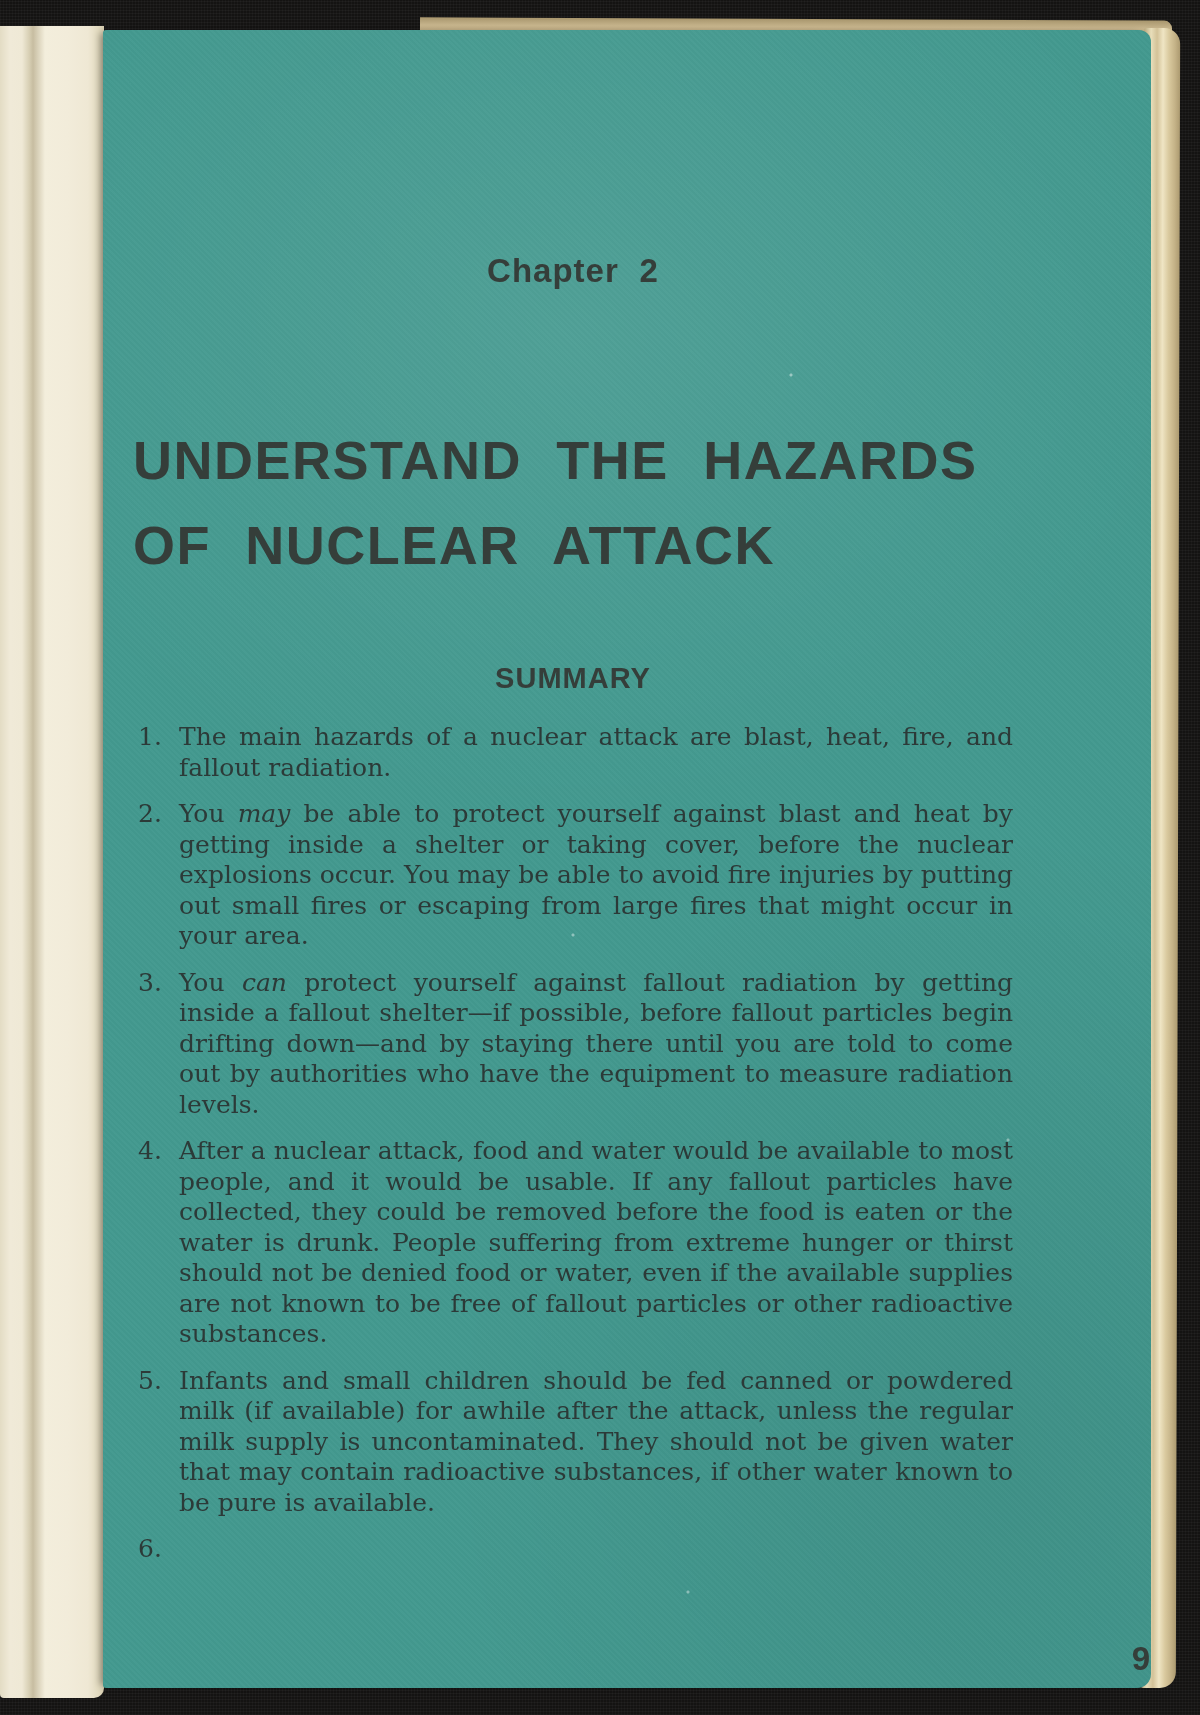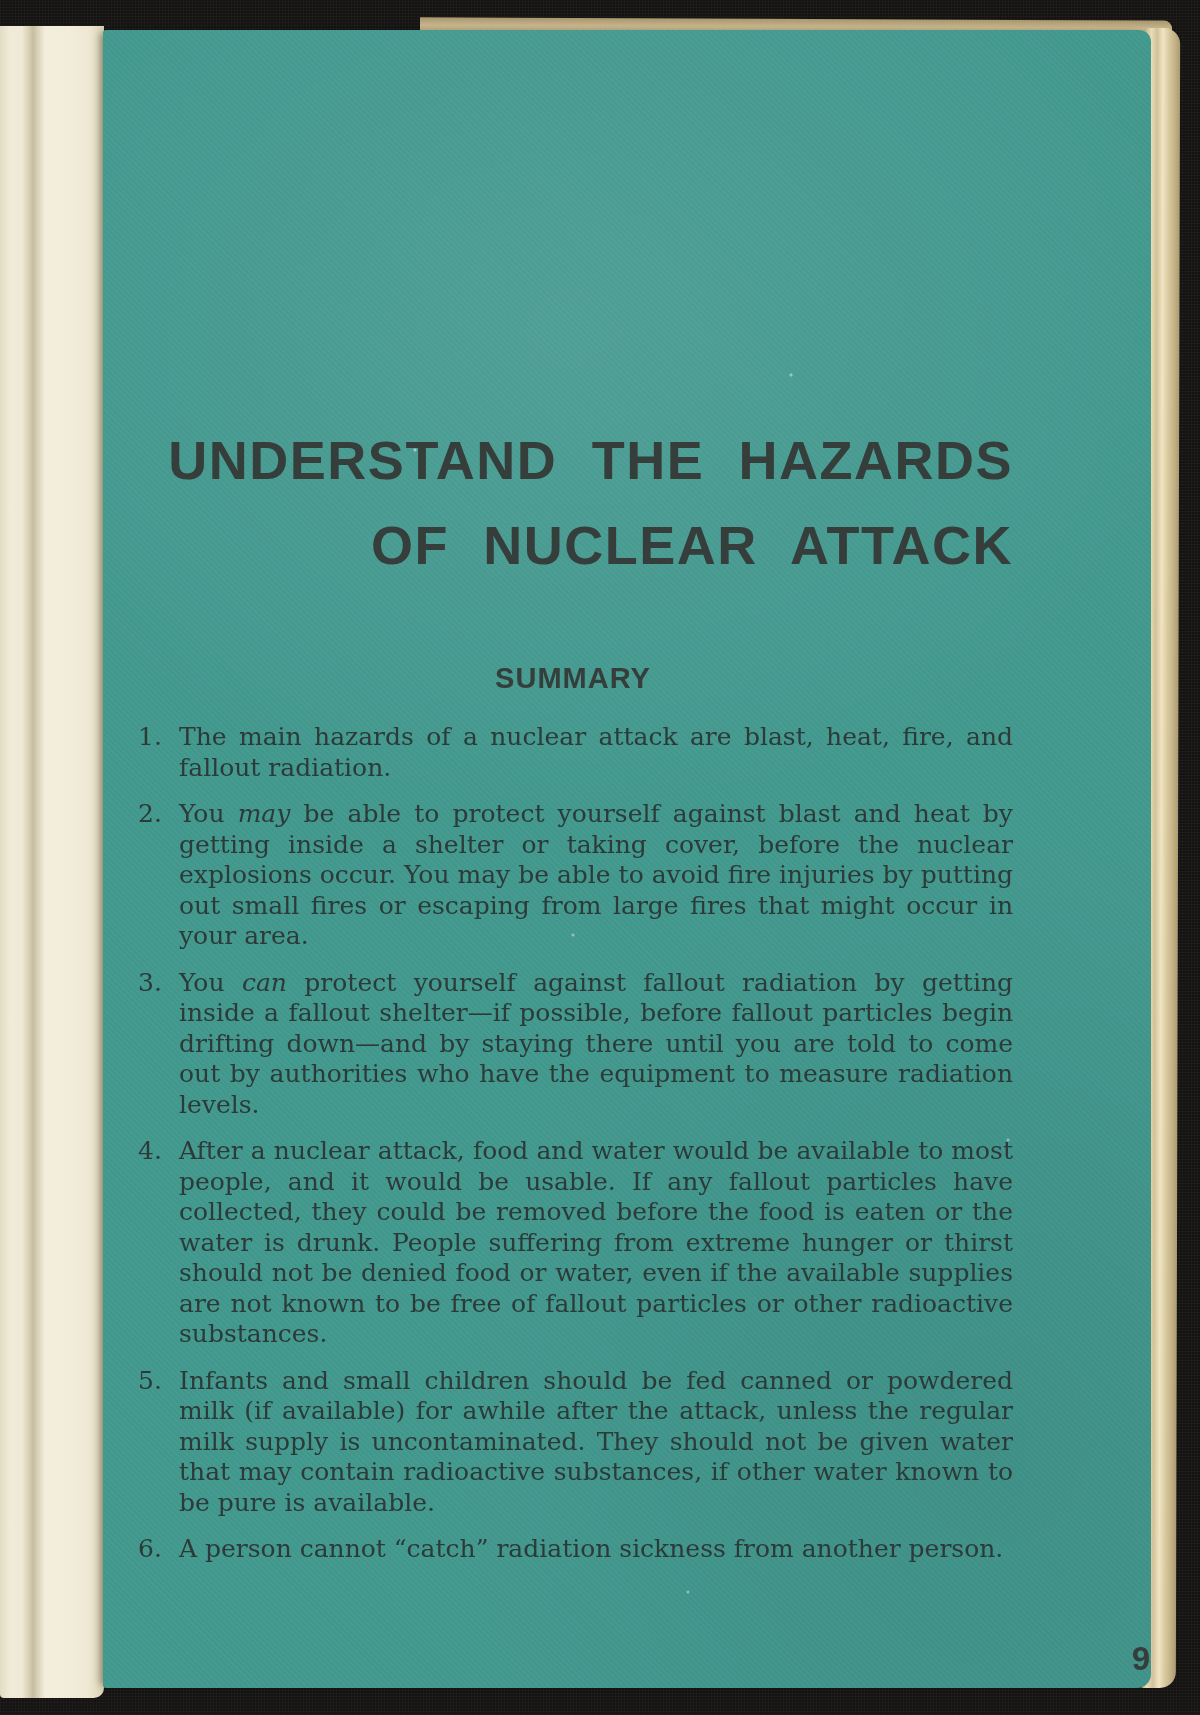--- a/index.html
+++ b/index.html
@@ -63,21 +63,21 @@
   }
   .chapter-label{
     position:absolute;left:0;top:222px;width:100%;
     text-align:center;
     font-size:33px;font-weight:700;
     letter-spacing:1px;word-spacing:0.32em;
     color:var(--heading-ink,#353e3a);
   }
   .page-title{
     position:absolute;left:0;top:388px;width:100%;
-    text-align:right;
+    text-align:left;
     font-size:54px;font-weight:700;line-height:85px;
     letter-spacing:1.5px;word-spacing:0.33em;
     color:var(--heading-ink,#353e3a);
   }
   .page-title .title-line{white-space:nowrap;}
   .summary-heading{
     position:absolute;left:0;top:632px;width:100%;
     text-align:center;
     font-size:29px;font-weight:700;
     letter-spacing:1px;
@@ -109,33 +109,34 @@
 </head>
 <body>
 
 <div id="canvas">
   <div class="facing-page"></div>
   <div class="top-edge"></div>
   <div class="right-edge"></div>
 
   <div class="book-page">
     <div class="content">
+      <div class="chapter-label">Chapter 2</div>
 
       <div class="page-title">
         <div class="title-line">UNDERSTAND THE HAZARDS</div>
         <div class="title-line">OF NUCLEAR ATTACK</div>
       </div>
 
       <div class="summary-heading">SUMMARY</div>
 
       <div class="summary-list">
           <div class="summary-item"><span class="item-number">1.</span><span class="item-text"><span>The main hazards of a nuclear attack are blast, heat, fire, and fallout radiation.</span></span></div>
           <div class="summary-item"><span class="item-number">2.</span><span class="item-text"><span>You </span><em>may</em><span> be able to protect yourself against blast and heat by getting inside a shelter or taking cover, before the nuclear explosions occur. You may be able to avoid fire injuries by putting out small fires or escaping from large fires that might occur in your area.</span></span></div>
           <div class="summary-item"><span class="item-number">3.</span><span class="item-text"><span>You </span><em>can</em><span> protect yourself against fallout radiation by getting inside a fallout shelter—if possible, before fallout particles begin drifting down—and by staying there until you are told to come out by authorities who have the equipment to measure radiation levels.</span></span></div>
           <div class="summary-item"><span class="item-number">4.</span><span class="item-text"><span>After a nuclear attack, food and water would be available to most people, and it would be usable. If any fallout particles have collected, they could be removed before the food is eaten or the water is drunk. People suffering from extreme hunger or thirst should not be denied food or water, even if the available supplies are not known to be free of fallout particles or other radioactive substances.</span></span></div>
           <div class="summary-item"><span class="item-number">5.</span><span class="item-text"><span>Infants and small children should be fed canned or powdered milk (if available) for awhile after the attack, unless the regular milk supply is uncontaminated. They should not be given water that may contain radioactive substances, if other water known to be pure is available.</span></span></div>
-          <div class="summary-item"><span class="item-number">6.</span><span class="item-text"><span>A person cannot “catch” radiation sickness from another person.</span></span></div>
+          <div class="summary-item"><span class="item-number">6.</span></div>
         </div>
 
       <div class="page-number">9</div>
     </div>
   </div>
 </div>
 
 </body></html>

